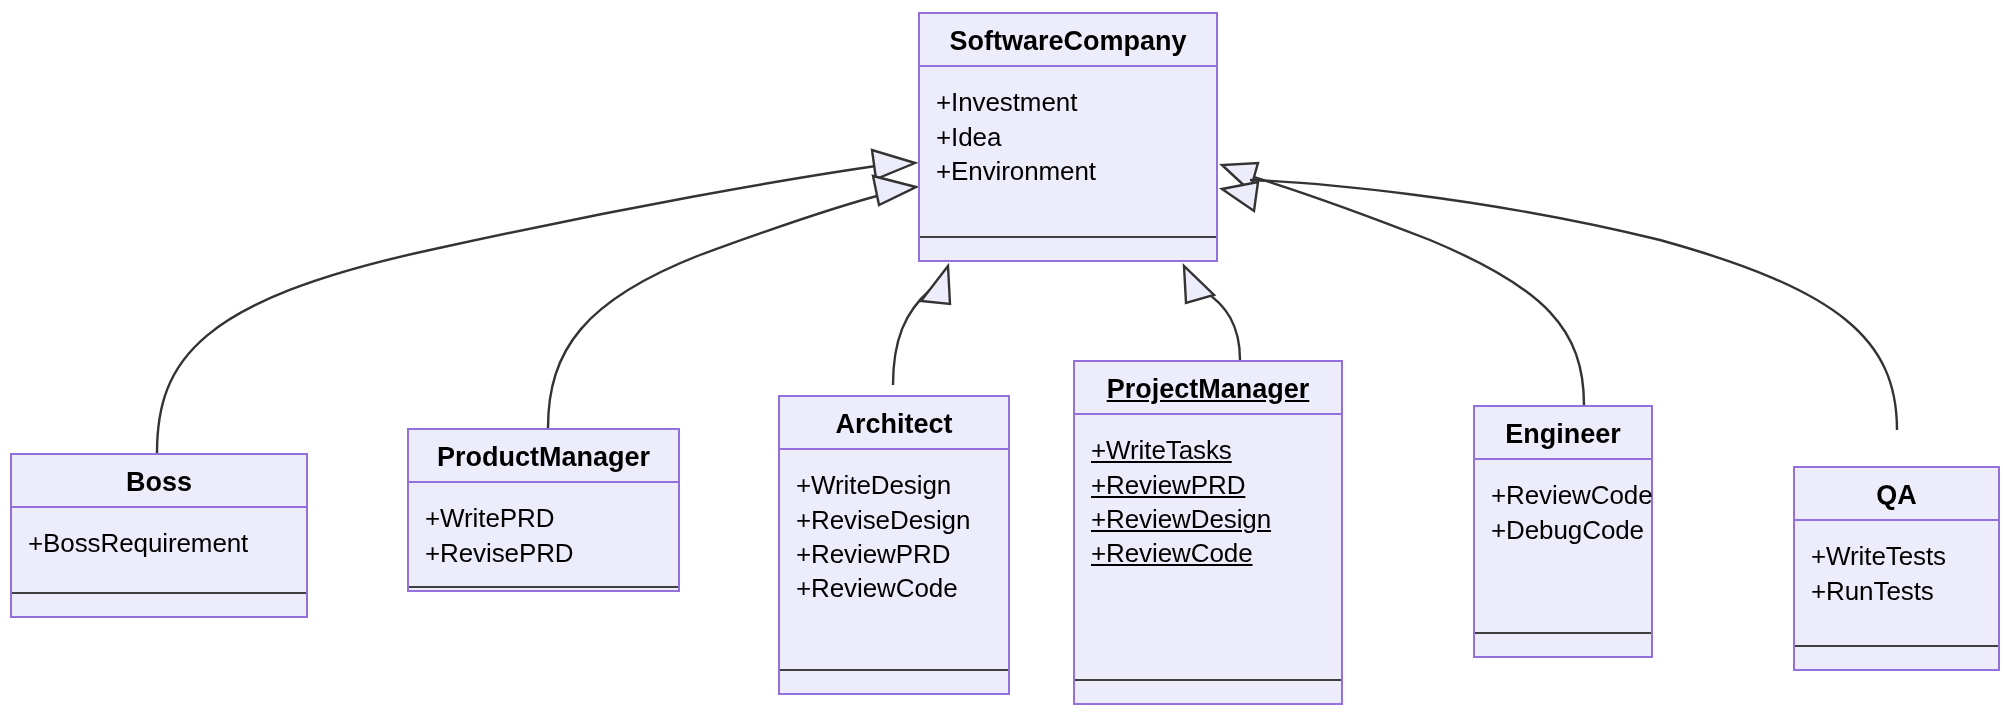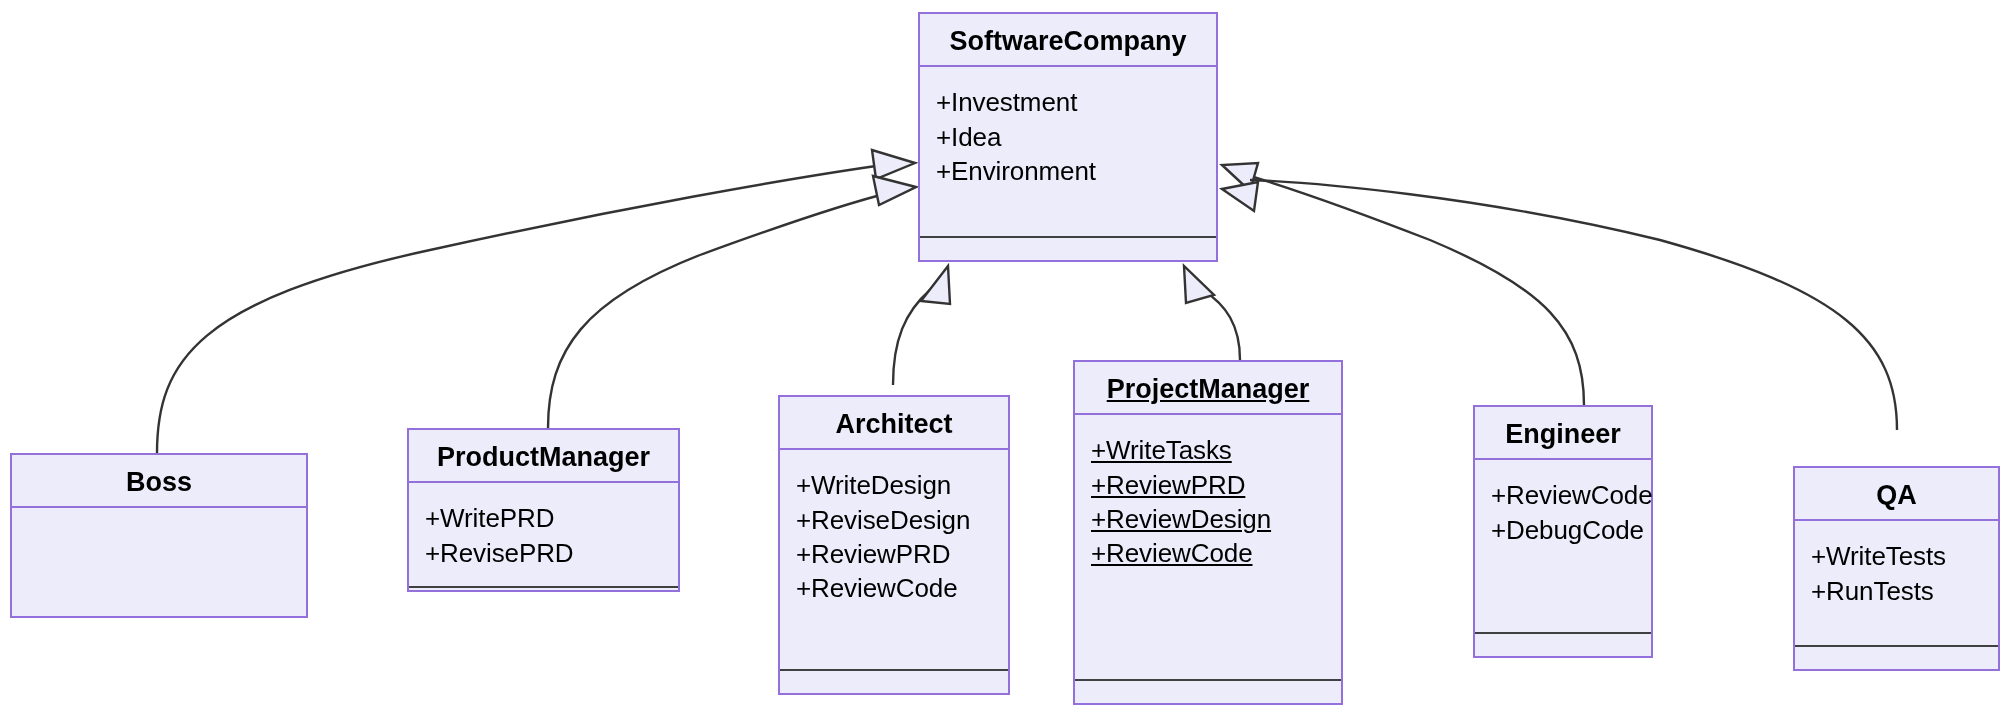--- a/index.html
+++ b/index.html
@@ -106,20 +106,23 @@
     <div class="class-members">
       <div class="member-row">+Investment</div>
       <div class="member-row">+Idea</div>
       <div class="member-row">+Environment</div>
     </div>
     <div class="class-methods"></div>
   </div>
 
   <div class="uml-class" style="left:10px; top:453px; width:298px; height:165px;">
     <div class="class-title">Boss</div>
+    <div class="class-members">
+      <div class="member-row">+BossRequirement</div>
+    </div>
     <div class="class-methods"></div>
   </div>
 
   <div class="uml-class" style="left:407px; top:428px; width:273px; height:164px;">
     <div class="class-title">ProductManager</div>
     <div class="class-members">
       <div class="member-row">+WritePRD</div>
       <div class="member-row">+RevisePRD</div>
     </div>
     <div class="class-methods"></div>

